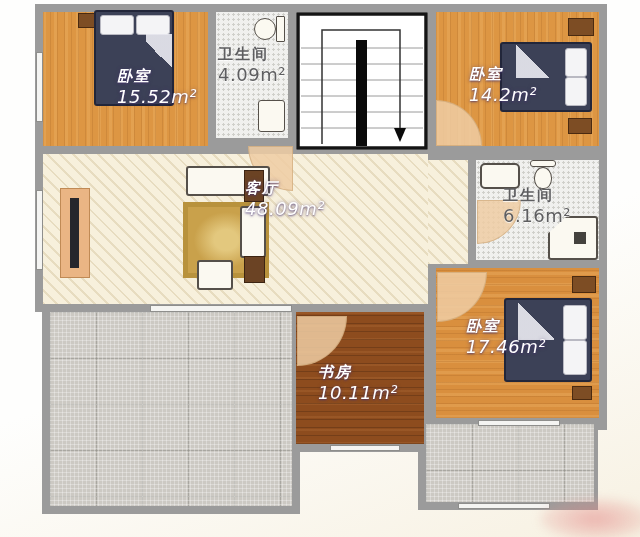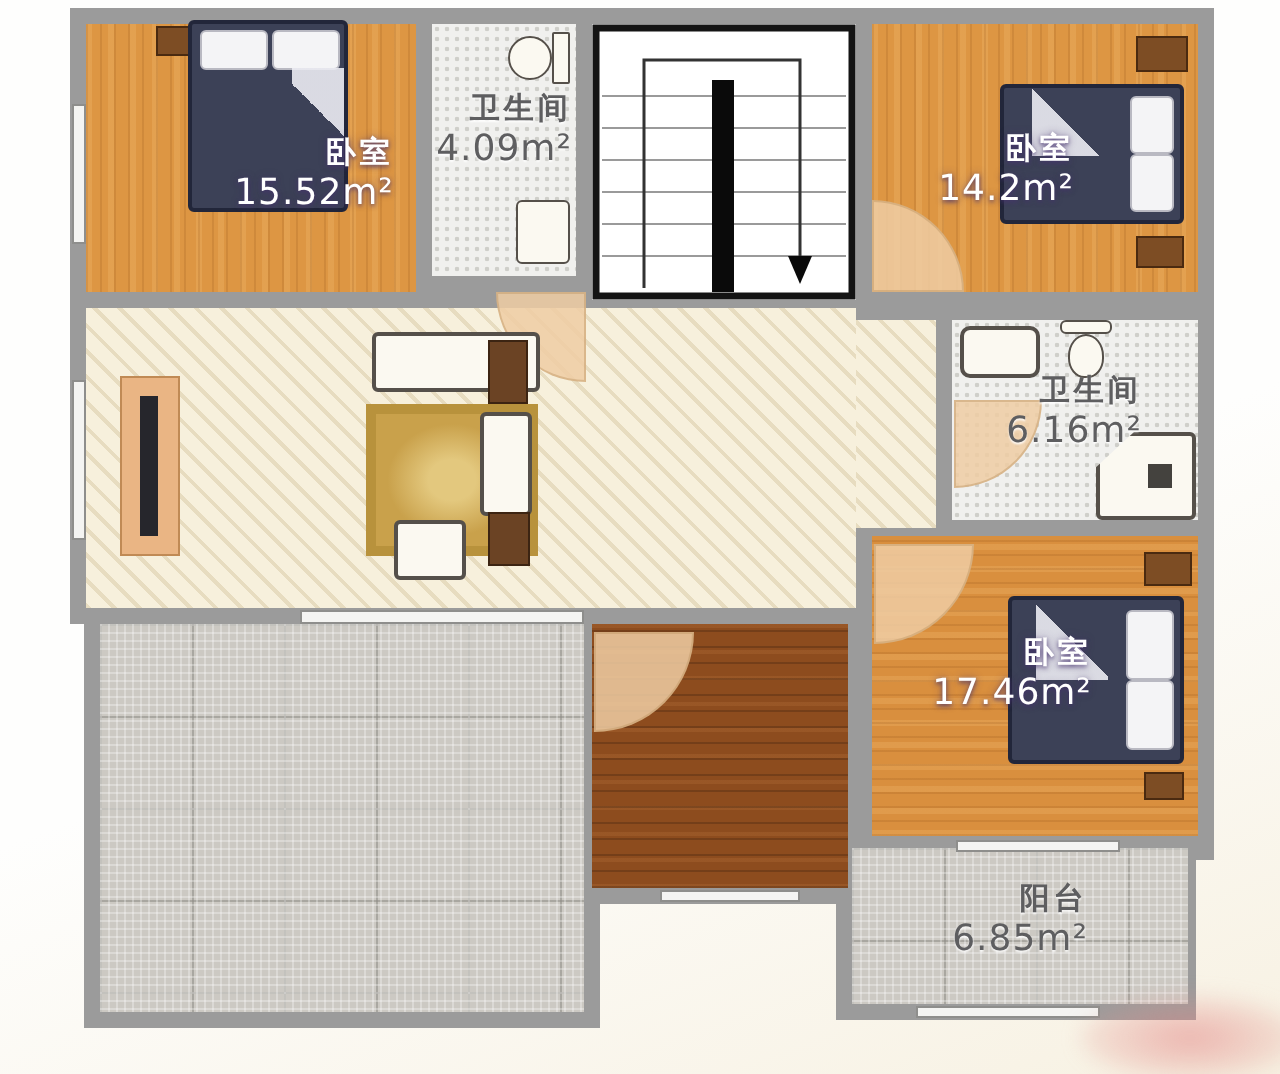--- a/index.html
+++ b/index.html
@@ -32,24 +32,24 @@
     repeating-linear-gradient(0deg,rgba(255,180,110,.10) 0 2px,transparent 2px 13px);}
   .window{position:absolute;background:#f4f4f2;border:1px solid #8e8e8c;box-sizing:border-box;}
   .arc{position:absolute;background:rgba(238,205,163,.85);border:1px solid rgba(190,150,100,.45);box-sizing:border-box;}
   
   .bed{position:absolute;background:#3c4157;border:2px solid #22263a;border-radius:3px;box-sizing:border-box;}
   .pillow{position:absolute;background:#f4f4f6;border:1px solid #b9b9c2;border-radius:3px;}
   .fold{position:absolute;background:linear-gradient(225deg,rgba(235,235,242,.9) 0 50%,transparent 50%);}
   .nstand{position:absolute;background:#7d4d24;border:1px solid #4a2a10;box-sizing:border-box;}
   .whitefurn{position:absolute;background:#fbf9f1;border:2px solid #55504a;border-radius:3px;box-sizing:border-box;}
   .darkfurn{position:absolute;background:#6b4324;border:1px solid #3c2412;box-sizing:border-box;}
-  .lbl{position:absolute;transform:translate(-50%,-50%);text-align:right;white-space:nowrap;line-height:1.15;}
+  .lbl{position:absolute;transform:translate(-50%,-50%);text-align:left;white-space:nowrap;line-height:1.15;}
   .lbl .nm{font-size:15px;font-weight:bold;letter-spacing:2px;}
   .lbl .ar{font-size:18px;margin-top:2px;letter-spacing:.5px;}
-  .lbl-light{color:#ffffff;text-shadow:0 1px 2px rgba(70,50,110,.75),0 0 4px rgba(70,50,110,.45);}
+  .lbl-light{color:#ffffff;text-shadow:0 1px 2px rgba(70,50,110,.75),0 0 4px rgba(70,50,110,.45);font-style:italic;}
   .lbl-dark{color:#5e5e60;text-shadow:0 1px 1px rgba(255,255,255,.85);}
   .watermark{position:absolute;left:540px;top:498px;width:110px;height:42px;border-radius:50%;
     background:radial-gradient(ellipse at center,rgba(226,130,130,.55),rgba(226,160,150,.18) 70%,transparent);
     filter:blur(5px);}
 </style>
 </head>
 <body>
 
 <div class="stage">
 
@@ -146,27 +146,31 @@
     <div class="ar">15.52m²</div>
   </div>
   <div class="lbl lbl-dark" style="left:252px;top:66px;">
     <div class="nm">卫生间</div>
     <div class="ar">4.09m²</div>
   </div>
   <div class="lbl lbl-light" style="left:503px;top:86px;">
     <div class="nm">卧室</div>
     <div class="ar">14.2m²</div>
   </div>
+  <div class="lbl lbl-light" style="left:285px;top:200px;">
+    <div class="nm">客厅</div>
+    <div class="ar">48.09m²</div>
+  </div>
   <div class="lbl lbl-dark" style="left:537px;top:207px;">
     <div class="nm">卫生间</div>
     <div class="ar">6.16m²</div>
   </div>
   <div class="lbl lbl-light" style="left:506px;top:338px;">
     <div class="nm">卧室</div>
     <div class="ar">17.46m²</div>
   </div>
-  <div class="lbl lbl-dark" style="left:510px;top:461px;">
-    <div class="nm">阳台</div>
-    <div class="ar">6.85m²</div>
+  <div class="lbl lbl-light" style="left:358px;top:384px;">
+    <div class="nm">书房</div>
+    <div class="ar">10.11m²</div>
   </div>
 
   <div class="watermark"></div>
 </div>
 
 </body></html>

